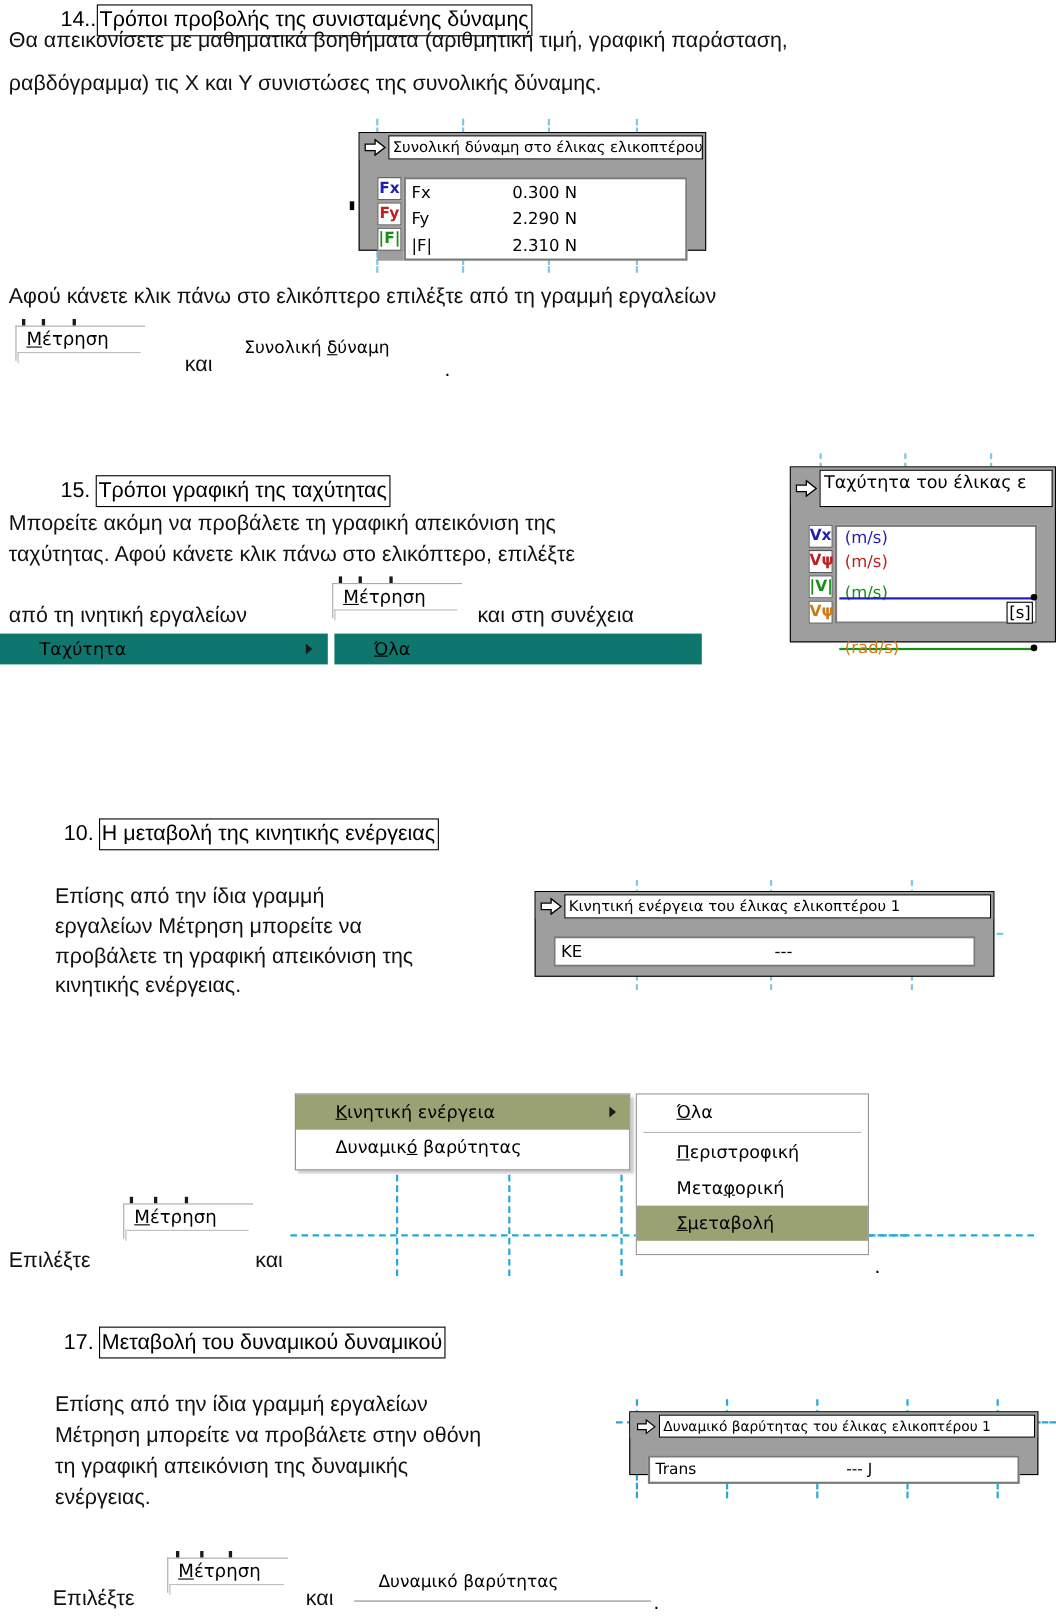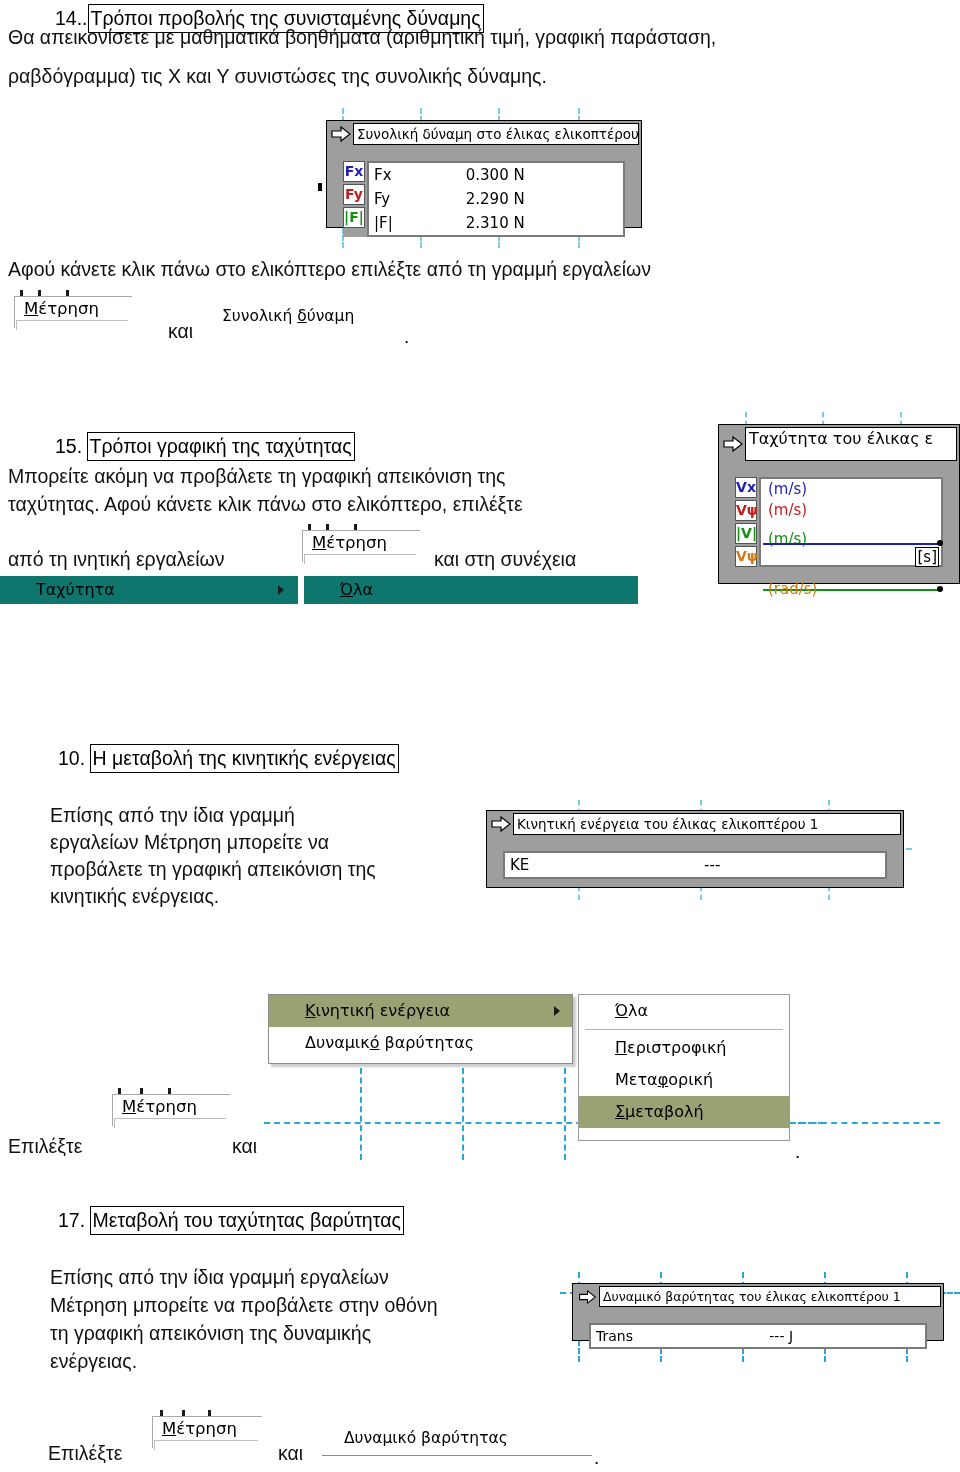--- a/index.html
+++ b/index.html
@@ -488,21 +488,21 @@
   </div>
   <div class="frame"></div>
   <div class="frame2"></div>
   <div class="tlabel"><u>Μ</u><span>έτρηση</span></div>
 </div>
 
 <div class="abs btext" style="left:232px; top:1133px;">και</div>
 <div class="abs dot" style="left:795px; top:1142px;">.</div>
 
 <div class="abs" style="left:58px; top:1206px;">
-  <span class="sec-num">17.</span>&nbsp;<span class="sec-title">Μεταβολή του ταχύτητας βαρύτητας</span>
+  <span class="sec-num">17.</span>&nbsp;<span class="sec-title">Μεταβολή του δυναμικού δυναμικού</span>
 </div>
 
 <div class="abs btext" style="left:50px; top:1264px;">Επίσης από την ίδια γραμμή εργαλείων</div>
 <div class="abs btext" style="left:50px; top:1292px;">Μέτρηση μπορείτε να προβάλετε στην οθόνη</div>
 <div class="abs btext" style="left:50px; top:1320px;">τη γραφική απεικόνιση της δυναμικής</div>
 <div class="abs btext" style="left:50px; top:1348px;">ενέργειας.</div>
 
 <div class="dlg abs" style="left:572px; top:1283px; width:372px; height:58px;">
   <div class="dlg-titlebar" style="height:24px;">
     <div class="dlg-arrow">

